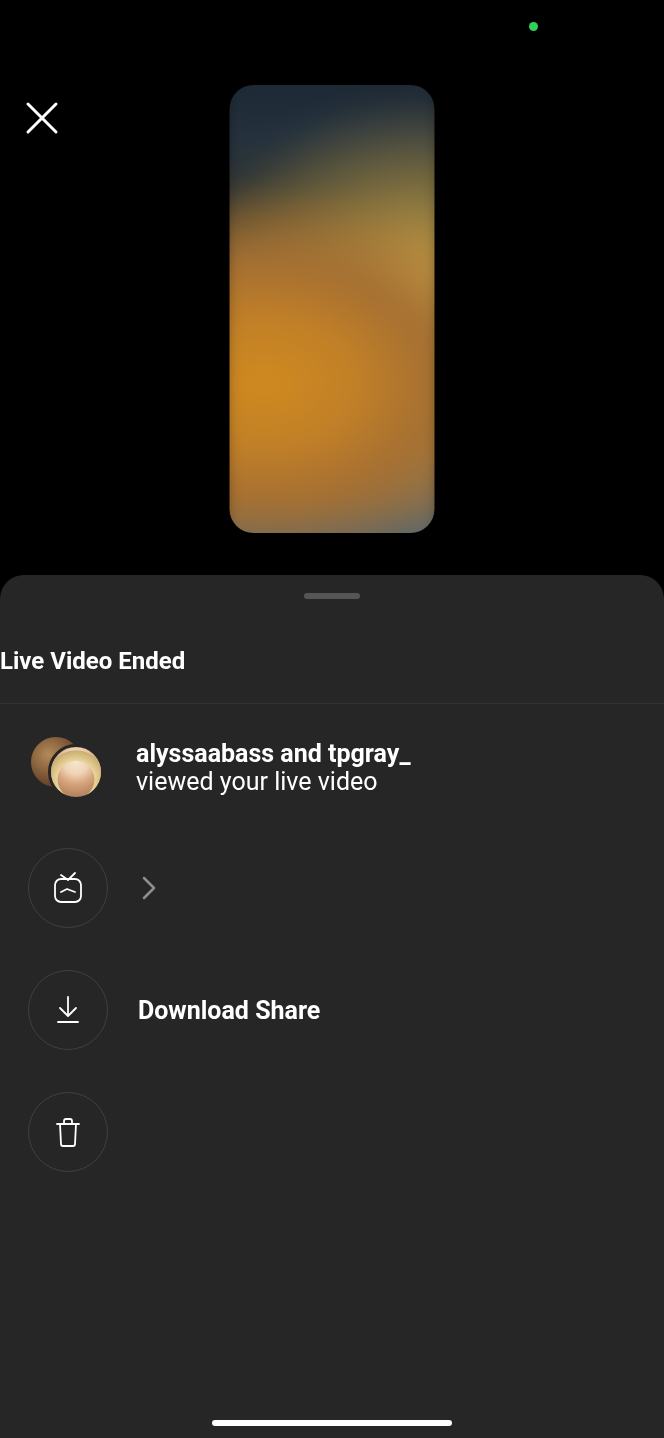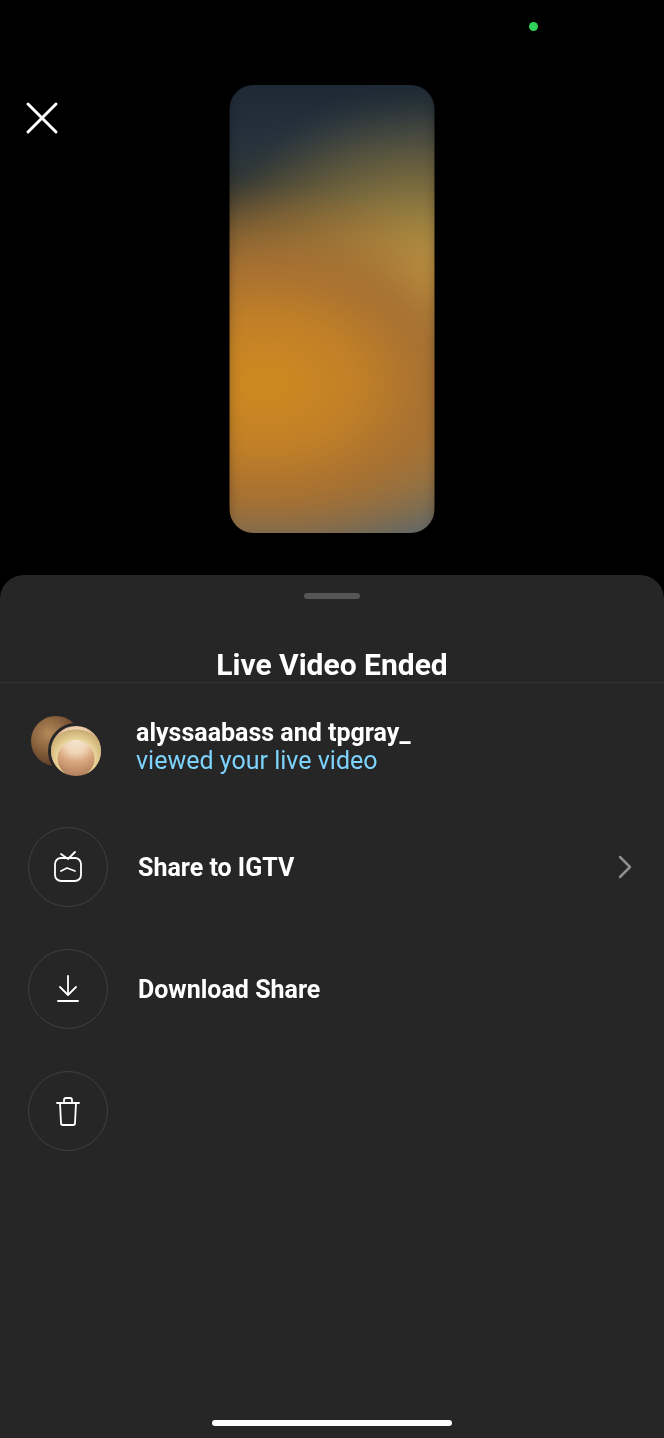--- a/index.html
+++ b/index.html
@@ -85,24 +85,24 @@
 
   .grabber {
     width: 56px;
     height: 6px;
     background: #555;
     border-radius: 3px;
     margin: 18px auto 0;
   }
 
   .sheet-title {
-    text-align: center;
-    font-size: 30px;
+    font-size: 24px;
     font-weight: 700;
     margin-top: 48px;
+    margin-bottom: 28px;
   }
 
   .divider {
     height: 1px;
     background: #333;
     width: 100%;
   }
 
   .sheet-body {
     padding: 24px 28px 0 28px;
@@ -134,21 +134,21 @@
 
   .row-text { flex: 1 1 auto; }
   .row-label-strong {
     font-size: 25px;
     font-weight: 700;
     color: #fff;
   }
   .row-label-sub {
     font-size: 25px;
     font-weight: 400;
-    color: #7dd3fc;
+    color: #ffffff;
     margin-top: -1px;
   }
 
   .chevron {
     flex: 0 0 auto;
     display: flex;
     align-items: center;
     justify-content: center;
   }
   .chevron svg { width: 22px; height: 28px; stroke: #8e8e8e; fill: none; stroke-width: 2.5; }
@@ -239,23 +239,20 @@
     </div>
 
     <div class="row row-clickable">
       <div class="icon-circle">
         <svg viewBox="0 0 40 40">
           <rect x="7" y="11" width="26" height="23" rx="6" ry="6"></rect>
           <polyline points="13,7 20,12 27,5" stroke-linecap="round" stroke-linejoin="round"></polyline>
           <path d="M13 24 L19 21 L27 24" stroke-linecap="round" stroke-linejoin="round"></path>
         </svg>
       </div>
-      <div class="row-text">
-        <div class="row-label-strong">Share to IGTV</div>
-      </div>
       <div class="chevron">
         <svg viewBox="0 0 22 28">
             <polyline points="6,4 16,14 6,24" stroke-linecap="round" stroke-linejoin="round"></polyline>
           </svg>
       </div>
     </div>
 
     <div class="row row-clickable">
       <div class="icon-circle">
         <svg viewBox="0 0 40 40">

